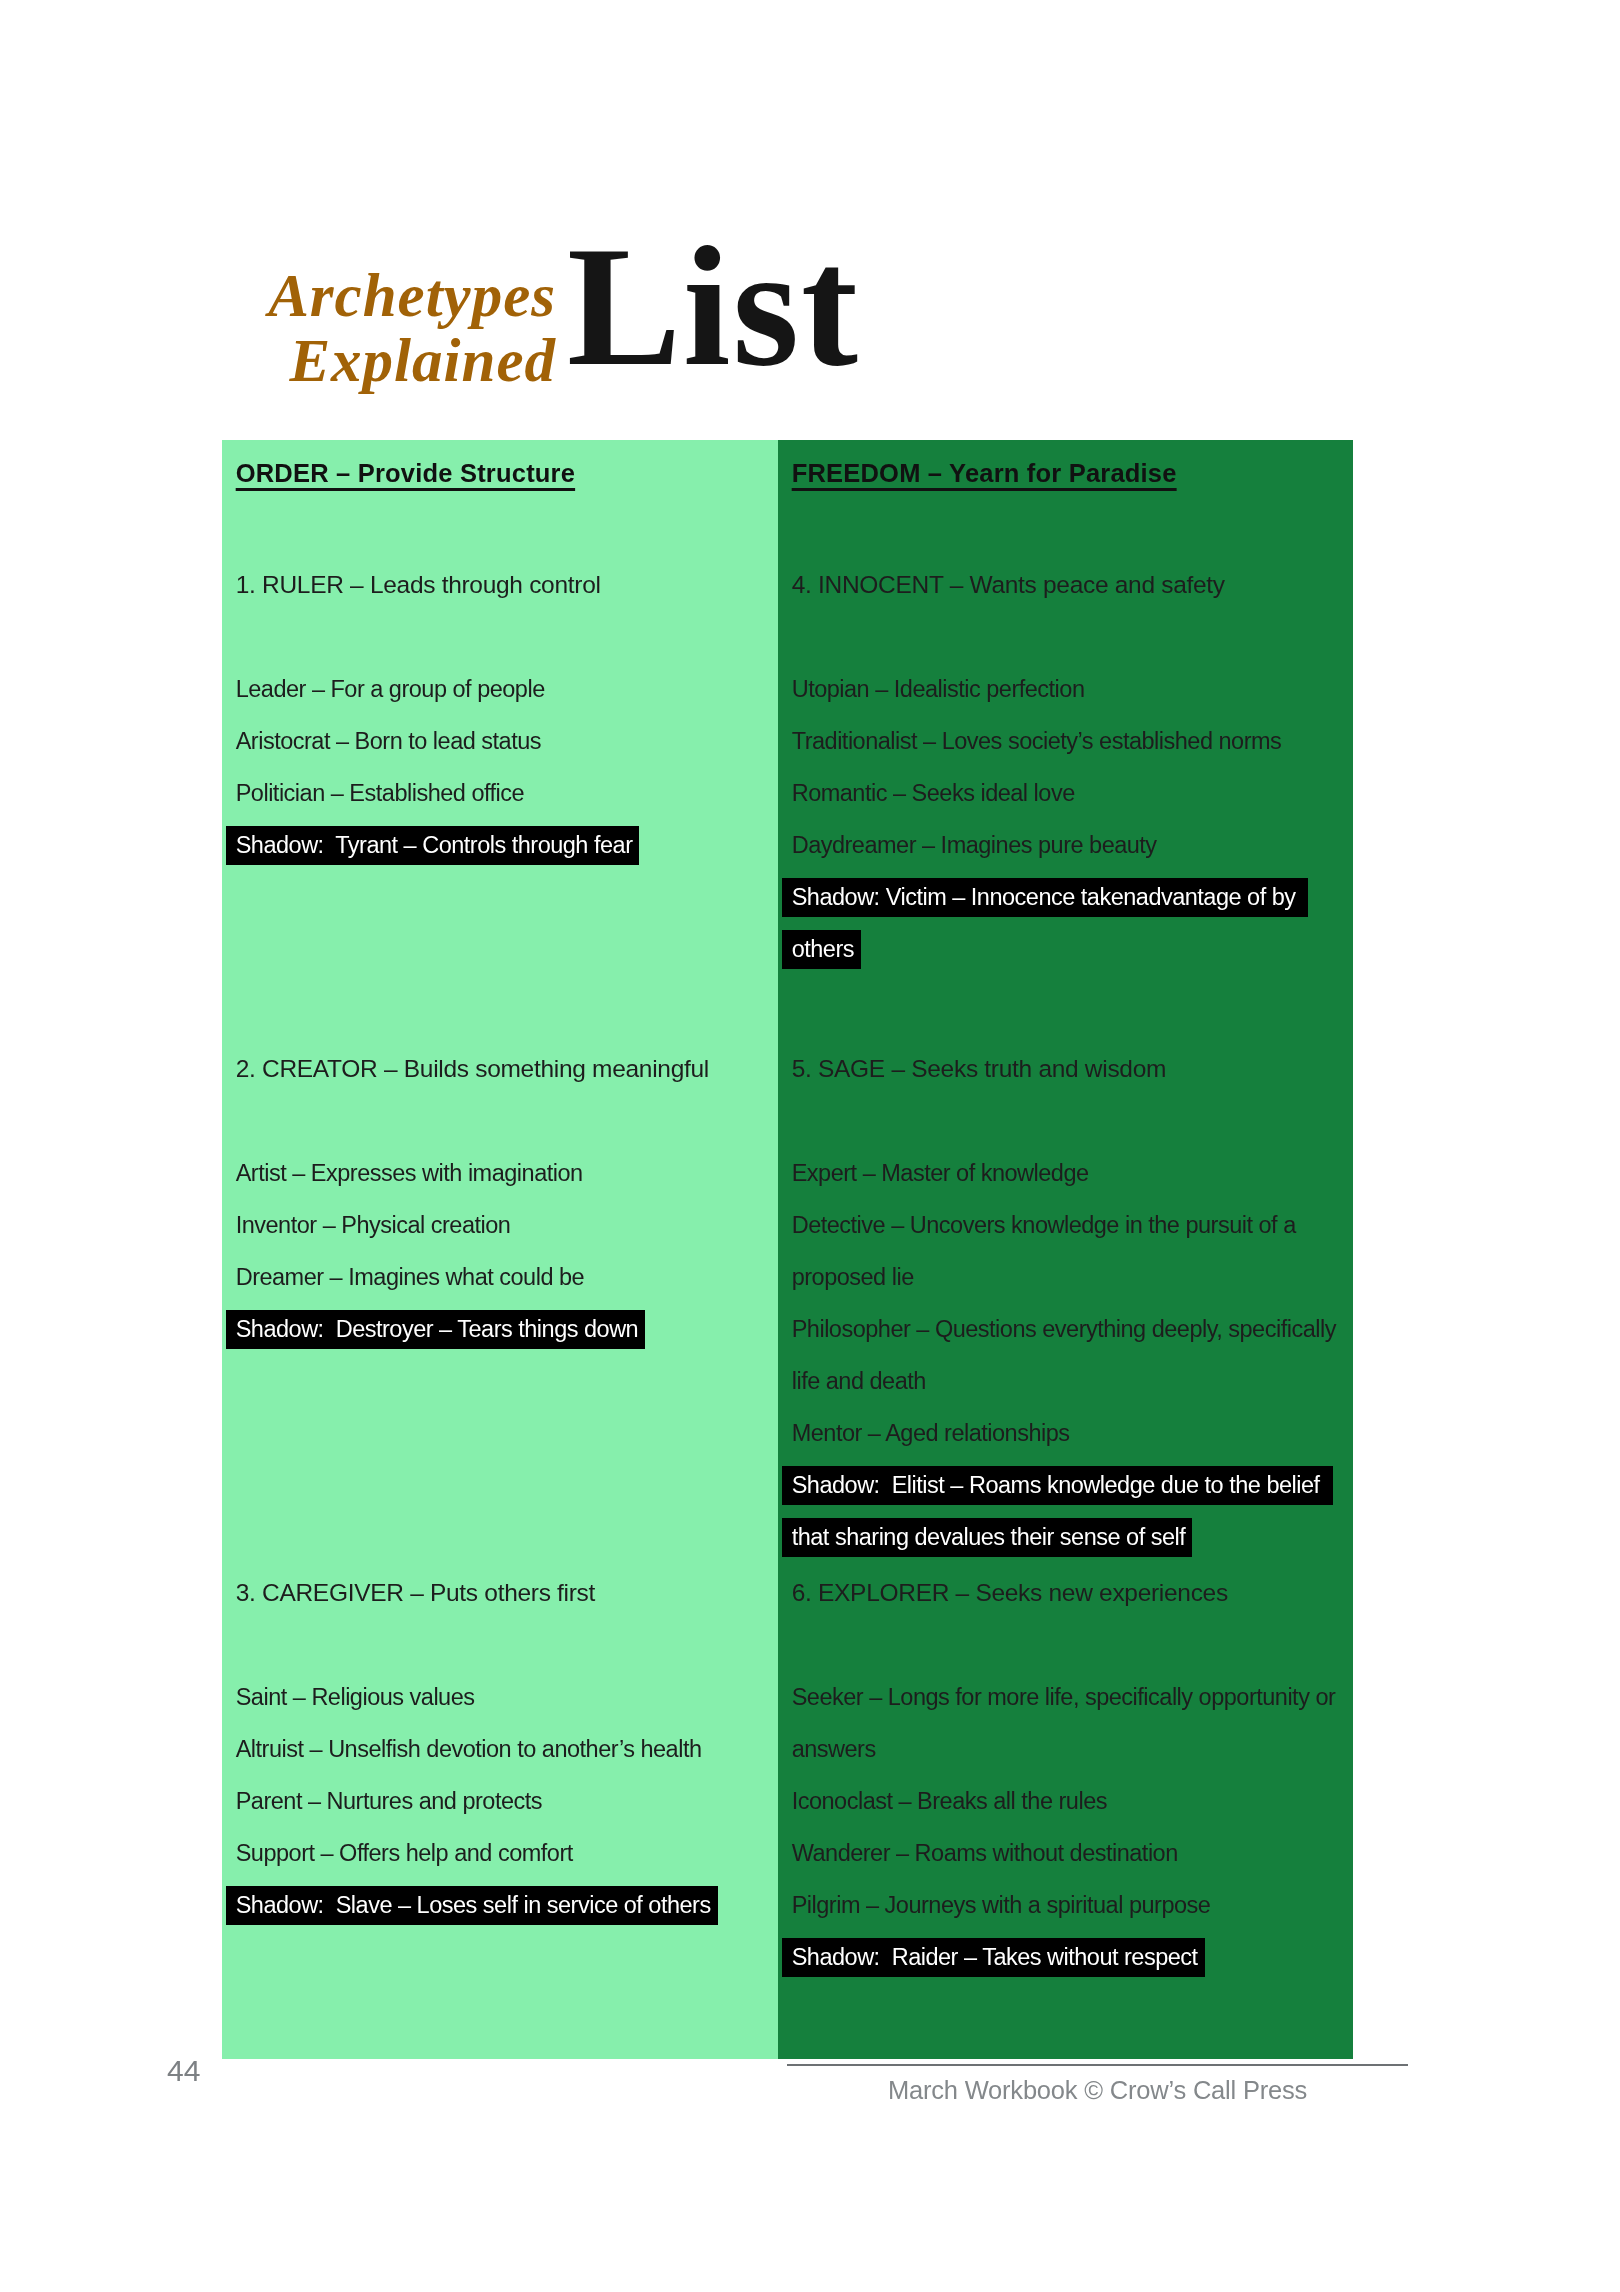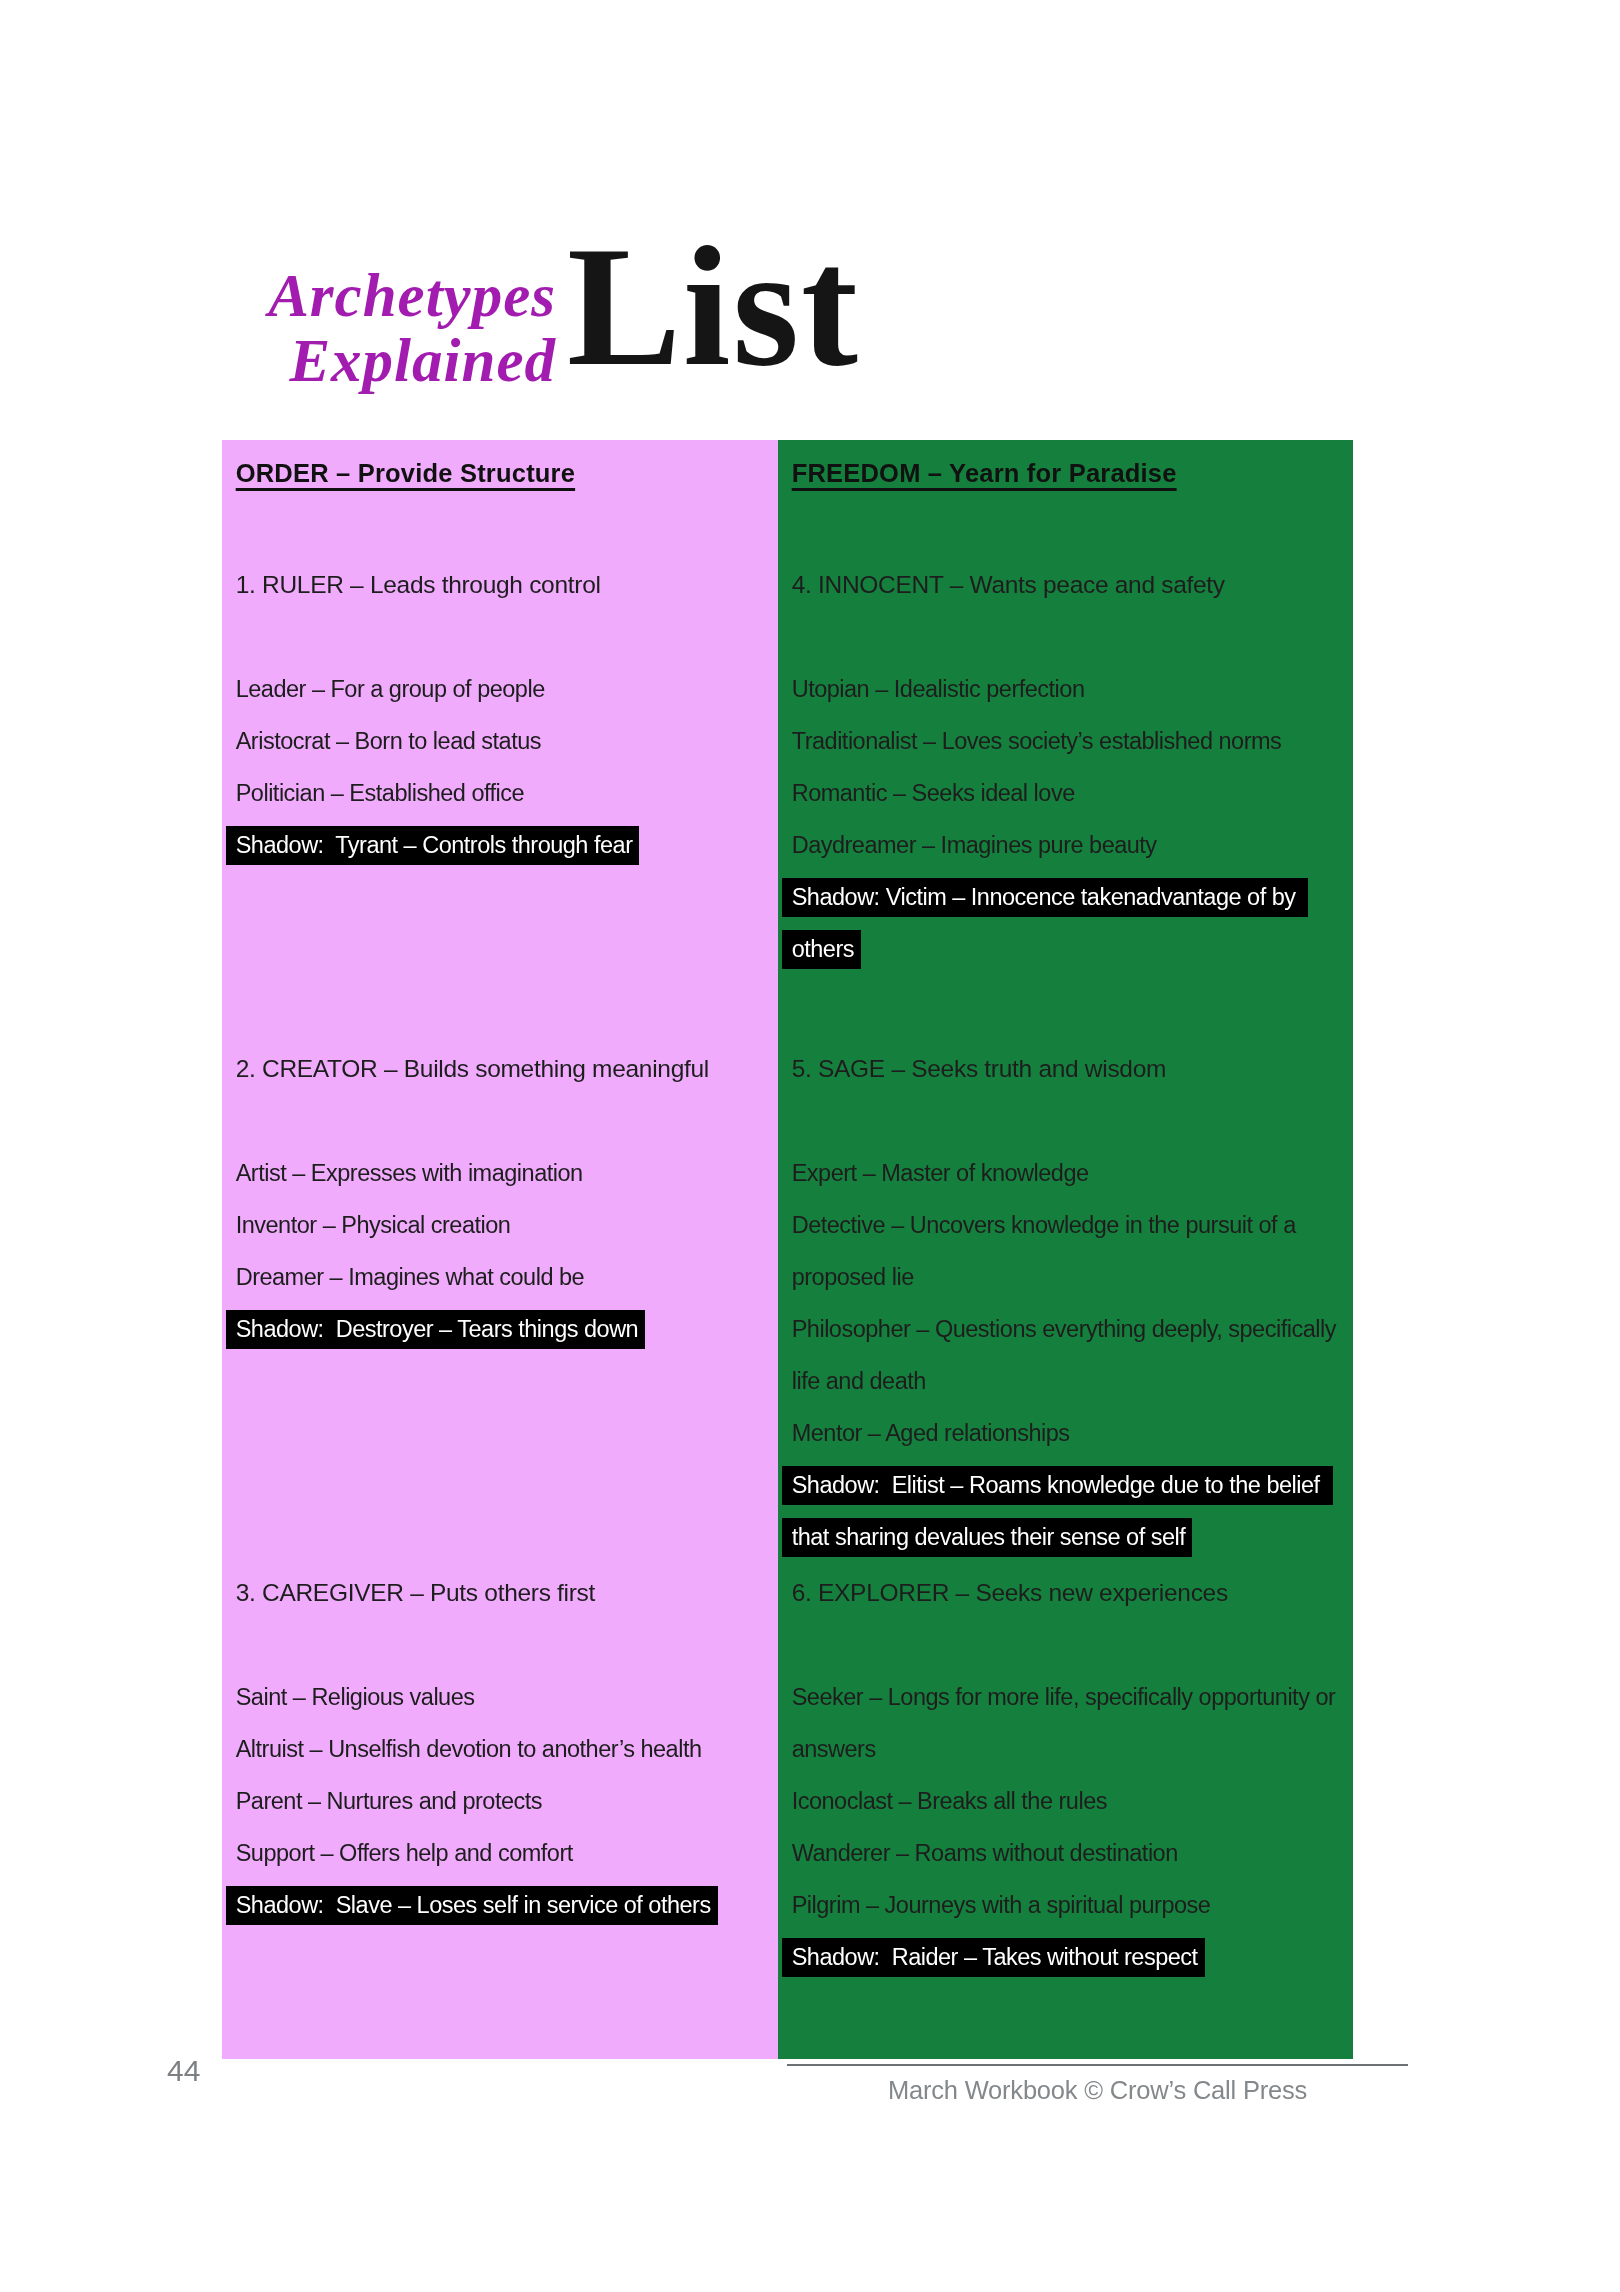--- a/index.html
+++ b/index.html
@@ -11,34 +11,34 @@
     color:#1d1d1d;
     overflow:hidden;
   }
 
   
   .title-small{
     position:absolute;left:218px;top:263px;width:338px;
     font-family:"Liberation Serif", serif;
     font-style:italic;font-weight:bold;
     font-size:61px;line-height:65px;
-    text-align:right;color:#a21caf;
+    text-align:right;color:#a16207;
     letter-spacing:1px;
   }
   .title-big{
     position:absolute;left:567px;top:230px;
     font-family:"Liberation Serif", serif;
     font-weight:bold;
     font-size:171px;line-height:153px;
     letter-spacing:2px;color:#151515;
   }
 
   
   .column{position:absolute;top:440px;height:1619px;}
-  .col-left {left:222px;width:573px;background:#f0abfc;}
+  .col-left {left:222px;width:573px;background:#86efac;}
   .col-right{left:778px;width:575px;background:#15803d;}
 
   .col-header{
     position:absolute;left:13.7px;right:13.7px;top:13.7px;
     margin:0;
     font-size:25.5px;font-weight:bold;line-height:39px;
     letter-spacing:0.2px;color:#111;
     text-decoration:underline;
     text-decoration-thickness:2.5px;
     text-underline-offset:5.9px;

